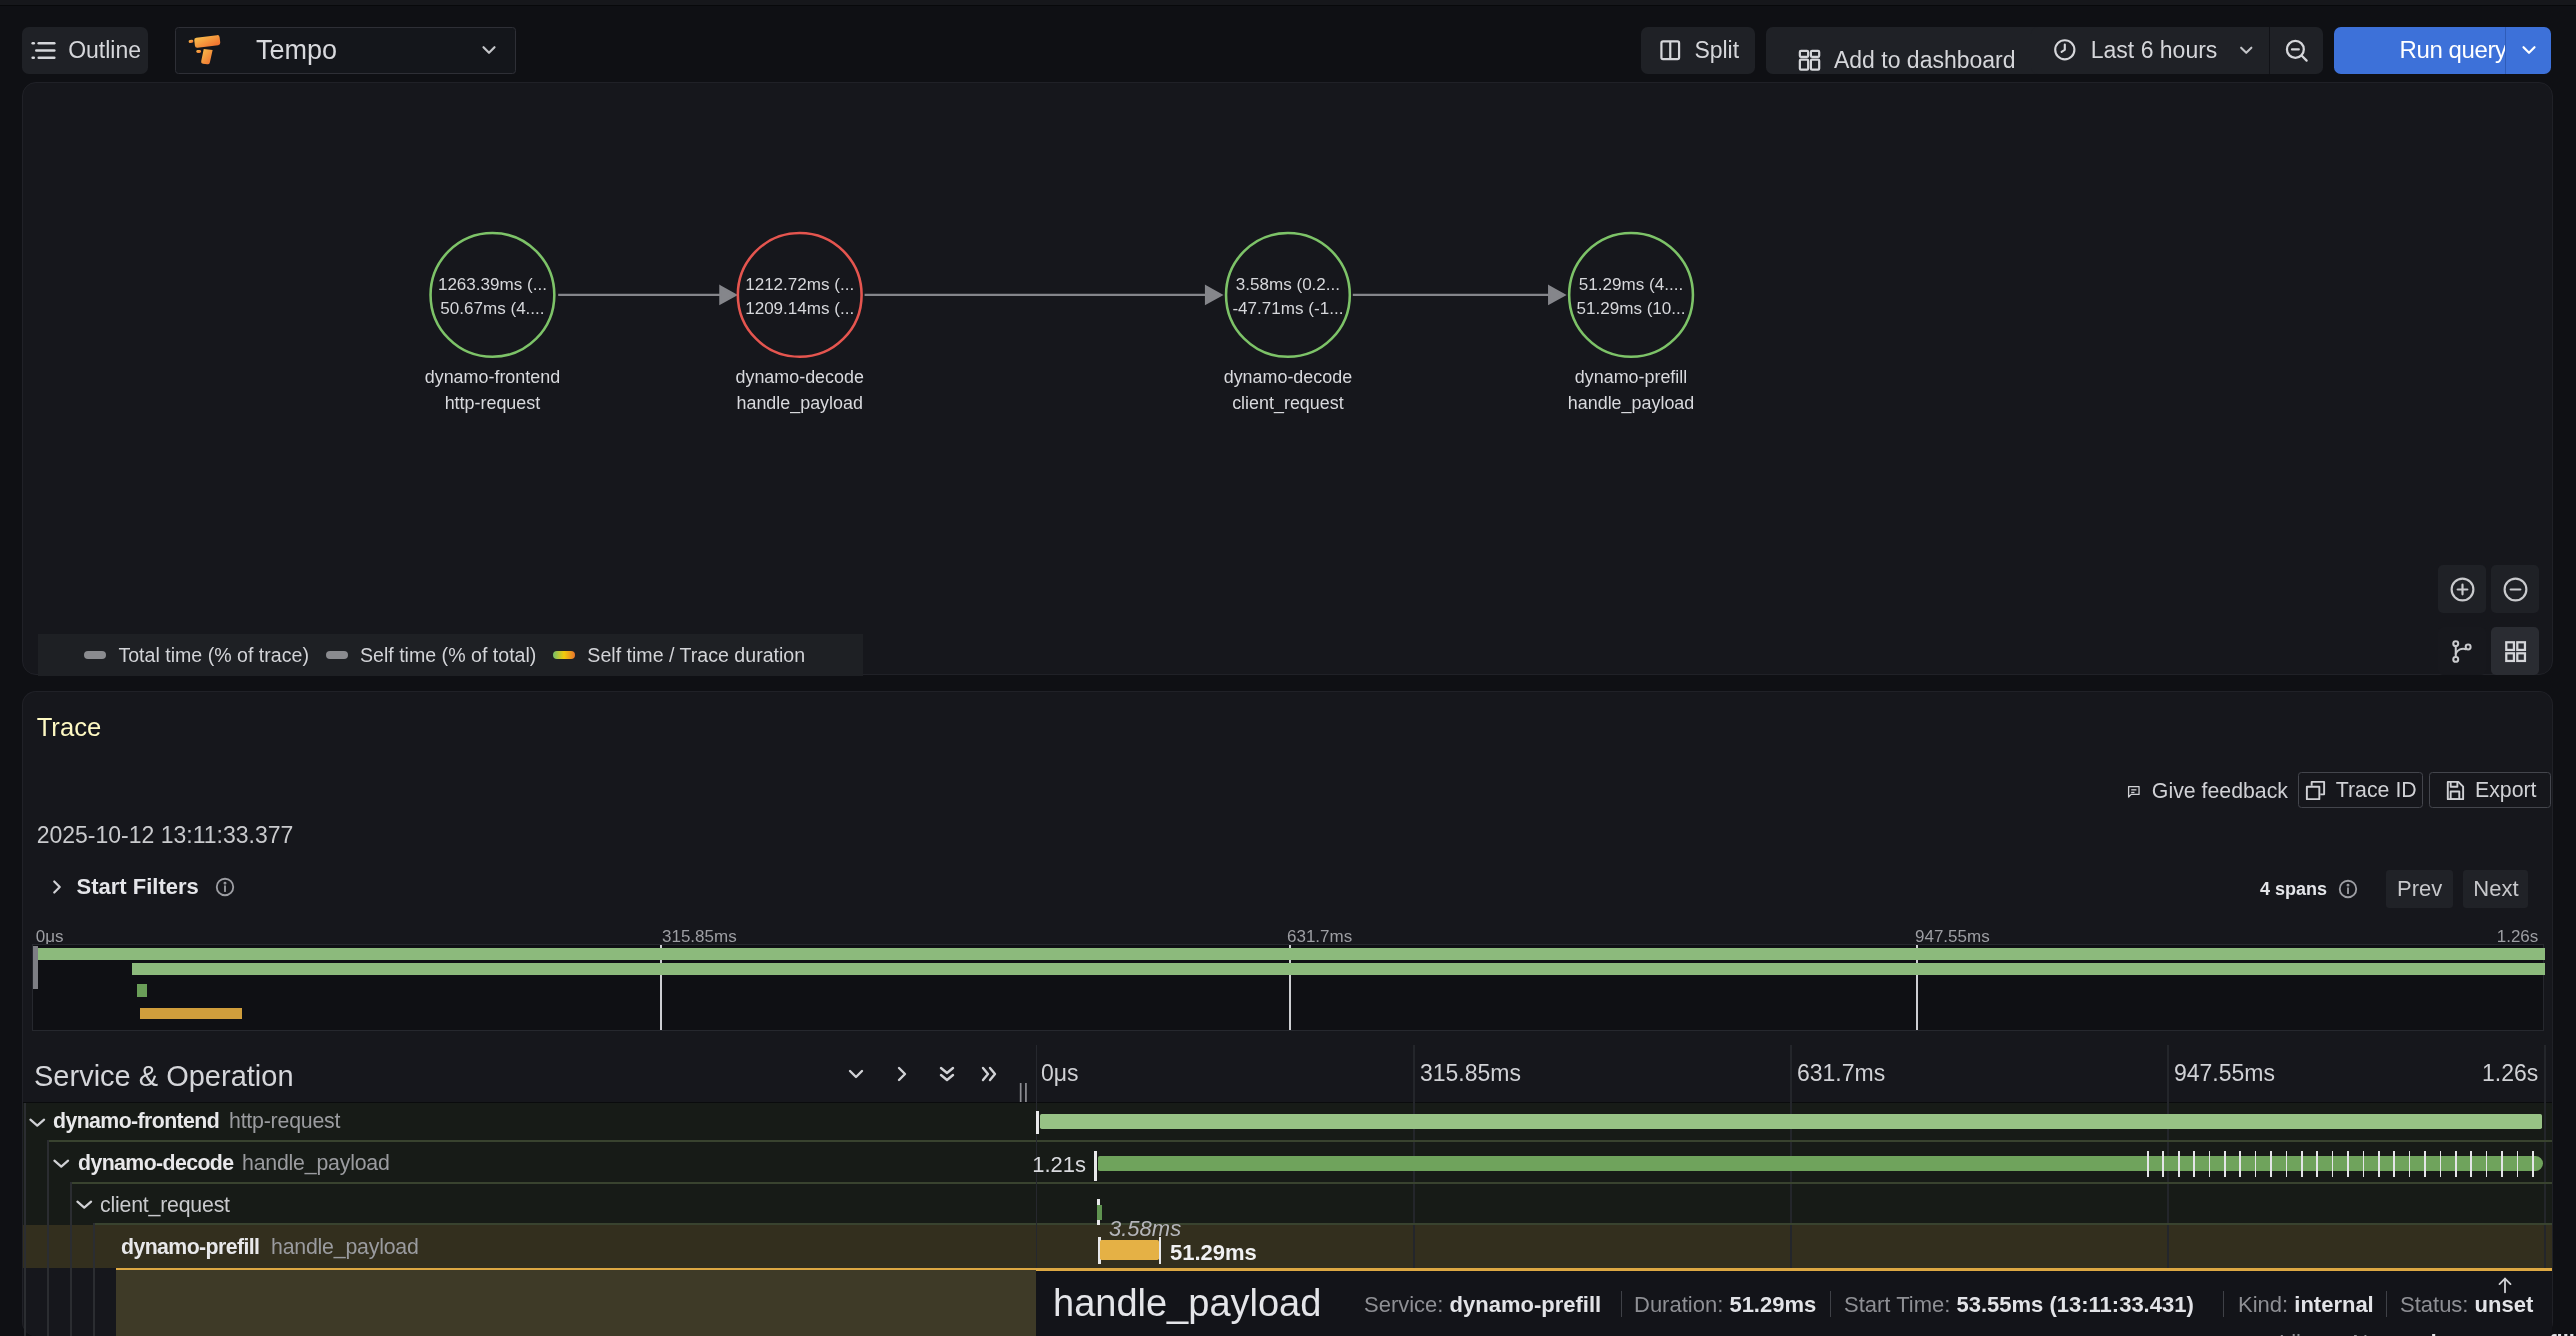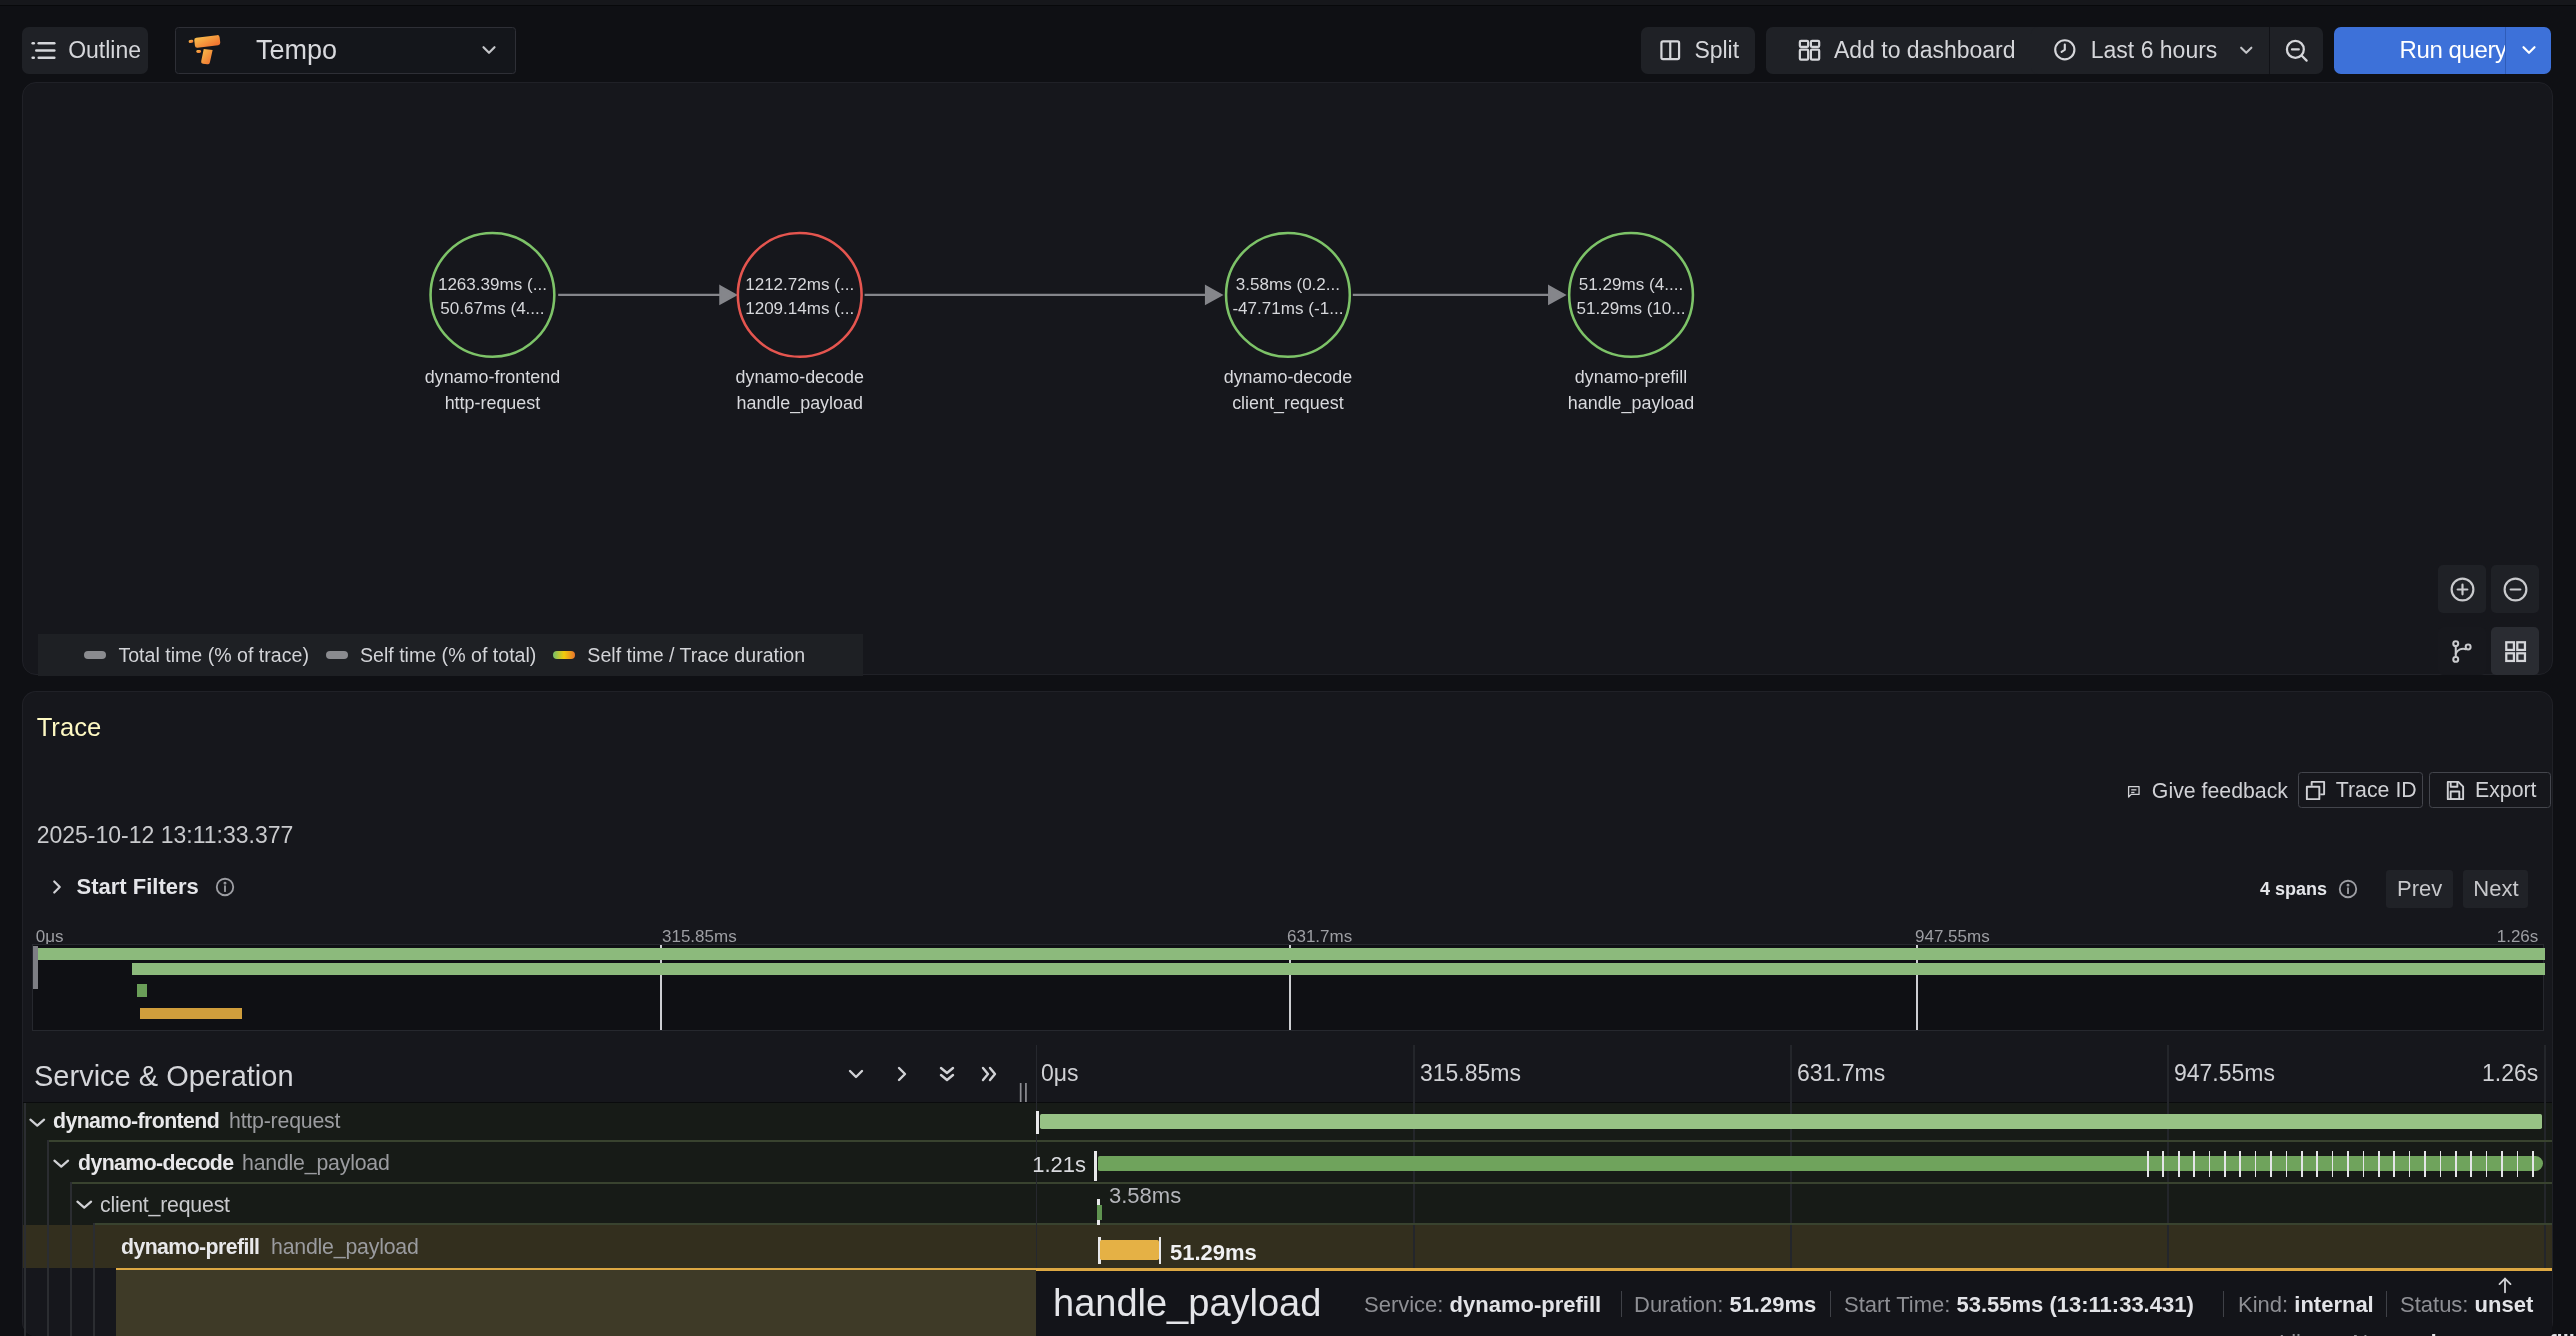--- a/index.html
+++ b/index.html
@@ -51,21 +51,21 @@
   </div>
 
   <div class="abs btn" style="left:1641px; top:26.5px; width:114px; height:47px;">
     <svg width="26.5" height="26.5" viewBox="0 0 24 24" fill="none" stroke="#d5d6da" stroke-width="2" style="margin-right:11px;">
       <rect x="4" y="4" width="16" height="16" rx="1.5"></rect>
         <line x1="12" y1="4" x2="12" y2="20"></line>
     </svg>
     Split
   </div>
 
-  <div class="abs btn" style="left:1766px; top:26.5px; width:280px; height:47px;">
+  <div class="abs btn" style="left:1766px; top:26.5px; width:280px; height:47px;align-items:flex-end;">
     <svg width="26.5" height="26.5" viewBox="0 0 24 24" fill="none" stroke="#d5d6da" stroke-width="2" style="margin-right:11px;">
       <rect x="3.5" y="3.5" width="7.5" height="5.5" rx="1"></rect>
       <rect x="13.5" y="3.5" width="7.5" height="5.5" rx="1"></rect>
       <rect x="3.5" y="11.5" width="7.5" height="9" rx="1"></rect>
       <rect x="13.5" y="11.5" width="7.5" height="9" rx="1"></rect>
     </svg>
     Add to dashboard
   </div>
 
   <div class="abs btn" style="left:2031px; top:26.5px; width:238px; height:47px; justify-content:flex-start; border-radius:6.8px 0 0 6.8px;">
@@ -316,21 +316,21 @@
       <div class="abs" style="left:1071px; top:48px; width:2.6px; height:30px; background:#e8e8ea;"></div>
       <div class="abs" style="left:1075px; top:53px; width:1445px; height:15.4px; background:#6fa35c; border-radius:1.7px 7.7px 7.7px 1.7px;"></div>
       <div class="abs" style="left:2124px; top:48px; width:397px; height:25.6px; background:repeating-linear-gradient(90deg, #e4e5e8 0 1.7px, transparent 1.7px 15.4px);"></div>
 
       <svg class="abs" style="left:51px; top:91px;" width="20.5" height="20.5" viewBox="0 0 24 24" fill="none" stroke="#d0d1d5" stroke-width="2.6" stroke-linecap="round" stroke-linejoin="round">
           <polyline points="4,9 12,16 20,9"></polyline>
         </svg>
       <span class="abs" style="left:77px; top:90px; font-size:21.3px; letter-spacing:-0.2px; color:#c9cacd;">client_request</span>
       <div class="abs" style="left:1074px; top:96px; width:2.6px; height:25.6px; background:#e8e8ea;"></div>
       <div class="abs" style="left:1074px; top:102px; width:5.1px; height:14.5px; background:#5f9350;"></div>
-      <span class="abs" style="left:1086px; top:80px; font-size:22px; color:#b4b5ba;">3.58ms</span>
+      <span class="abs" style="left:1086px; top:113px; font-size:22px; color:#b4b5ba;font-style:italic;">3.58ms</span>
 
       <span class="abs" style="left:98px; top:132px; font-size:21.3px; letter-spacing:-0.6px; font-weight:700; color:#e8e8ea;">dynamo-prefill</span>
       <span class="abs" style="left:248px; top:132px; font-size:21.3px; letter-spacing:-0.2px; color:#9a9b9f;">handle_payload</span>
       <div class="abs" style="left:1075px; top:134px; width:2.6px; height:26.5px; background:#e8e8ea;"></div>
       <div class="abs" style="left:1077px; top:137px; width:59px; height:19.6px; background:#e5b145; border-radius:1.7px;"></div>
       <div class="abs" style="left:1136px; top:134px; width:1.7px; height:26.5px; background:#e8e8ea;"></div>
       <span class="abs" style="left:1147px; top:137px; font-size:22px; font-weight:700; color:#f1f1f3;">51.29ms</span>
 
       <div class="abs" style="left:93px; top:165px; width:2436px; height:2.6px; background:#dda843;"></div>
       <div class="abs" style="left:93px; top:167px; width:920px; height:67px; background:#3e3a27;"></div>

